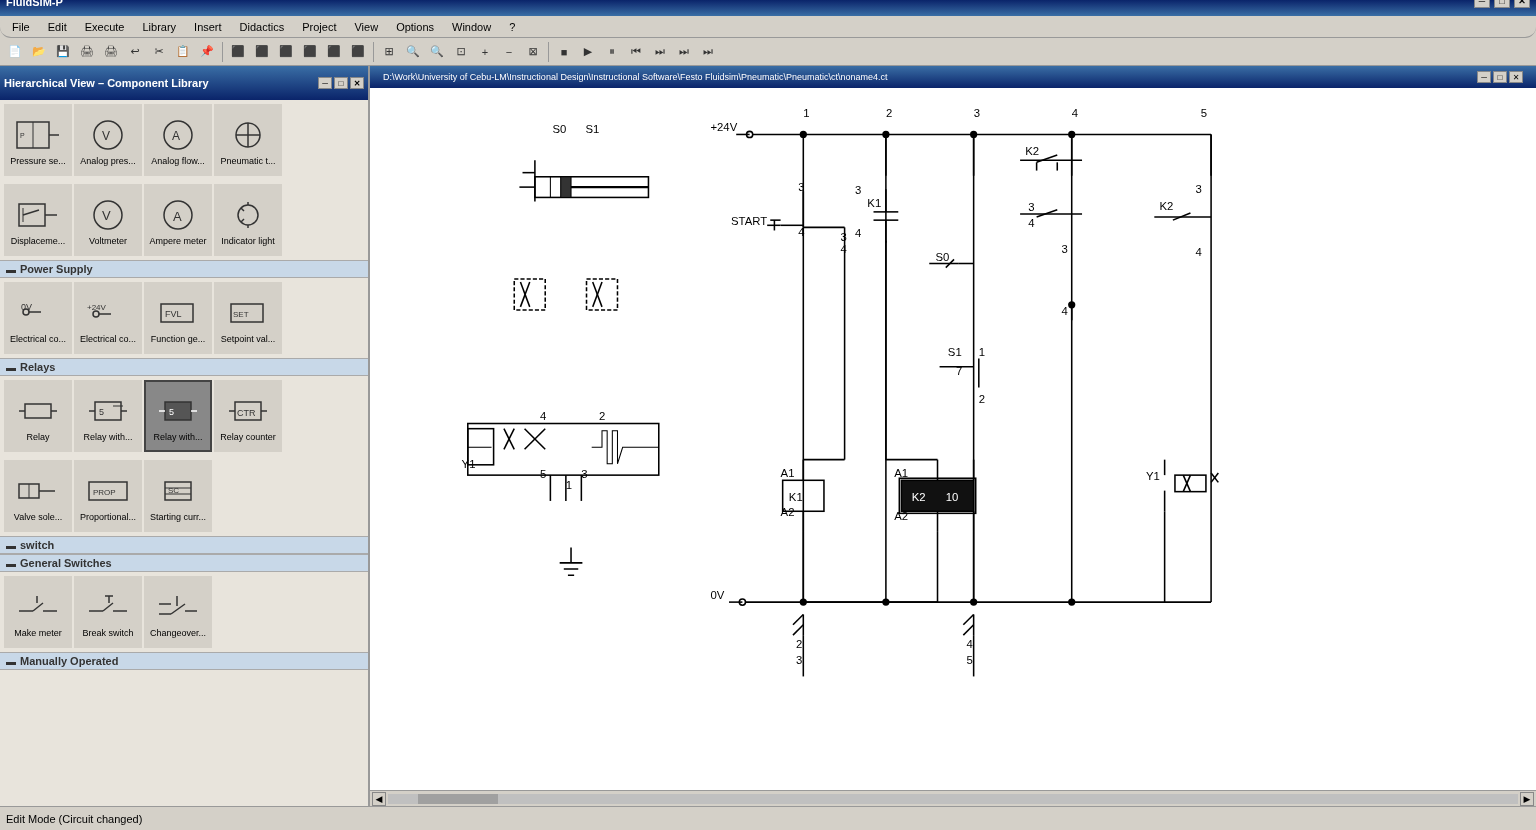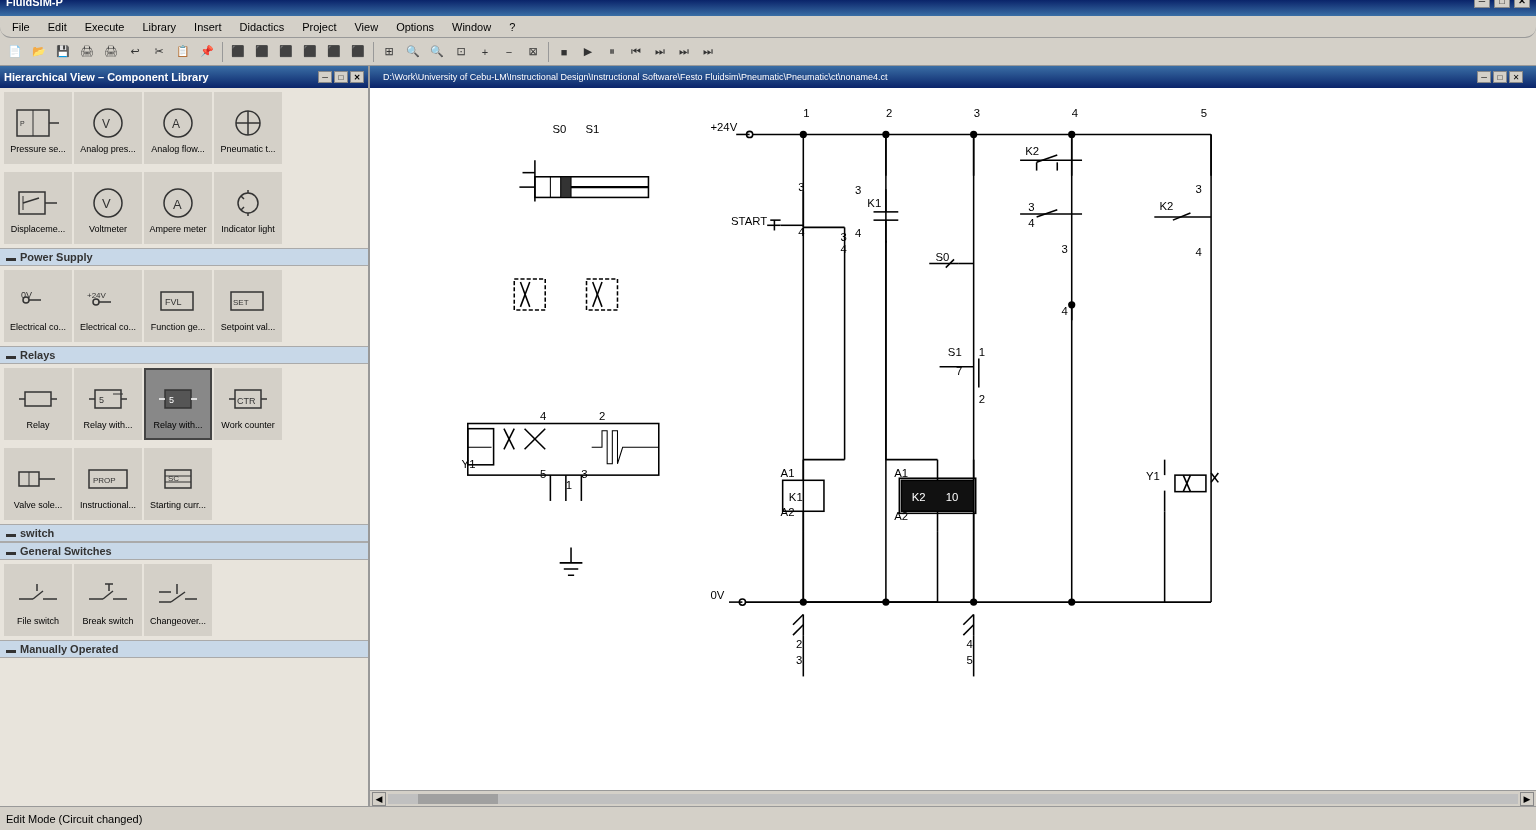--- a/index.html
+++ b/index.html
@@ -63,21 +63,21 @@
     #left-panel {
       width: 370px;
       background: #d4d0c8;
       border-right: 2px solid #999;
       display: flex;
       flex-direction: column;
       overflow: hidden;
     }
 
     #lib-header {
-      height: 22px;
+      height: 34px;
       background: linear-gradient(to bottom, #3a6ea5, #0a246a);
       display: flex;
       align-items: center;
       justify-content: space-between;
       padding: 0 4px;
       color: white;
       font-size: 11px;
       font-weight: bold;
     }
     #lib-header-controls { display: flex; gap: 2px; }
@@ -441,21 +441,21 @@
         </div>
         <div class="lib-item">
           <div class="lib-icon">
             <svg width="46" height="42" viewBox="0 0 46 42">
               <rect x="10" y="12" width="26" height="18" fill="none" stroke="#333" stroke-width="1.5"></rect>
               <line x1="4" y1="21" x2="10" y2="21" stroke="#333" stroke-width="1.5"></line>
               <line x1="36" y1="21" x2="42" y2="21" stroke="#333" stroke-width="1.5"></line>
               <text x="12" y="26" font-size="9" fill="#333">CTR</text>
             </svg>
           </div>
-          <div class="lib-label">Work counter</div>
+          <div class="lib-label">Relay counter</div>
         </div>
       </div>
 
       <div class="lib-icon-row">
         <div class="lib-item">
           <div class="lib-icon">
             <svg width="46" height="42" viewBox="0 0 46 42">
               <rect x="4" y="14" width="20" height="14" fill="none" stroke="#333" stroke-width="1.5"></rect>
               <line x1="14" y1="14" x2="14" y2="28" stroke="#333" stroke-width="1"></line>
               <path d="M24 21 L40 21" stroke="#333" stroke-width="1.5"></path>
@@ -463,21 +463,21 @@
           </div>
           <div class="lib-label">Valve sole...</div>
         </div>
         <div class="lib-item">
           <div class="lib-icon">
             <svg width="46" height="42" viewBox="0 0 46 42">
               <rect x="4" y="12" width="38" height="18" fill="none" stroke="#333" stroke-width="1.5"></rect>
               <text x="8" y="25" font-size="8" fill="#333">PROP</text>
             </svg>
           </div>
-          <div class="lib-label">Instructional...</div>
+          <div class="lib-label">Proportional...</div>
         </div>
         <div class="lib-item">
           <div class="lib-icon">
             <svg width="46" height="42" viewBox="0 0 46 42">
               <rect x="10" y="12" width="26" height="18" fill="none" stroke="#333" stroke-width="1.5"></rect>
               <line x1="10" y1="18" x2="36" y2="18" stroke="#333" stroke-width="1"></line>
               <line x1="10" y1="24" x2="36" y2="24" stroke="#333" stroke-width="1"></line>
               <text x="13" y="23" font-size="8" fill="#333">SC</text>
             </svg>
           </div>
@@ -497,21 +497,21 @@
       <div class="lib-icon-row">
         <div class="lib-item">
           <div class="lib-icon">
             <svg width="46" height="42" viewBox="0 0 46 42">
               <line x1="4" y1="25" x2="18" y2="25" stroke="#333" stroke-width="1.5"></line>
               <line x1="28" y1="25" x2="42" y2="25" stroke="#333" stroke-width="1.5"></line>
               <line x1="18" y1="25" x2="28" y2="17" stroke="#333" stroke-width="1.5"></line>
               <line x1="22" y1="17" x2="22" y2="10" stroke="#333" stroke-width="1.5"></line>
             </svg>
           </div>
-          <div class="lib-label">File switch</div>
+          <div class="lib-label">Make meter</div>
         </div>
         <div class="lib-item">
           <div class="lib-icon">
             <svg width="46" height="42" viewBox="0 0 46 42">
               <line x1="4" y1="25" x2="18" y2="25" stroke="#333" stroke-width="1.5"></line>
               <line x1="28" y1="25" x2="42" y2="25" stroke="#333" stroke-width="1.5"></line>
               <line x1="18" y1="25" x2="28" y2="17" stroke="#333" stroke-width="1.5"></line>
               <line x1="24" y1="17" x2="24" y2="10" stroke="#333" stroke-width="1.5"></line>
               <line x1="20" y1="10" x2="28" y2="10" stroke="#333" stroke-width="1.5"></line>
             </svg>

